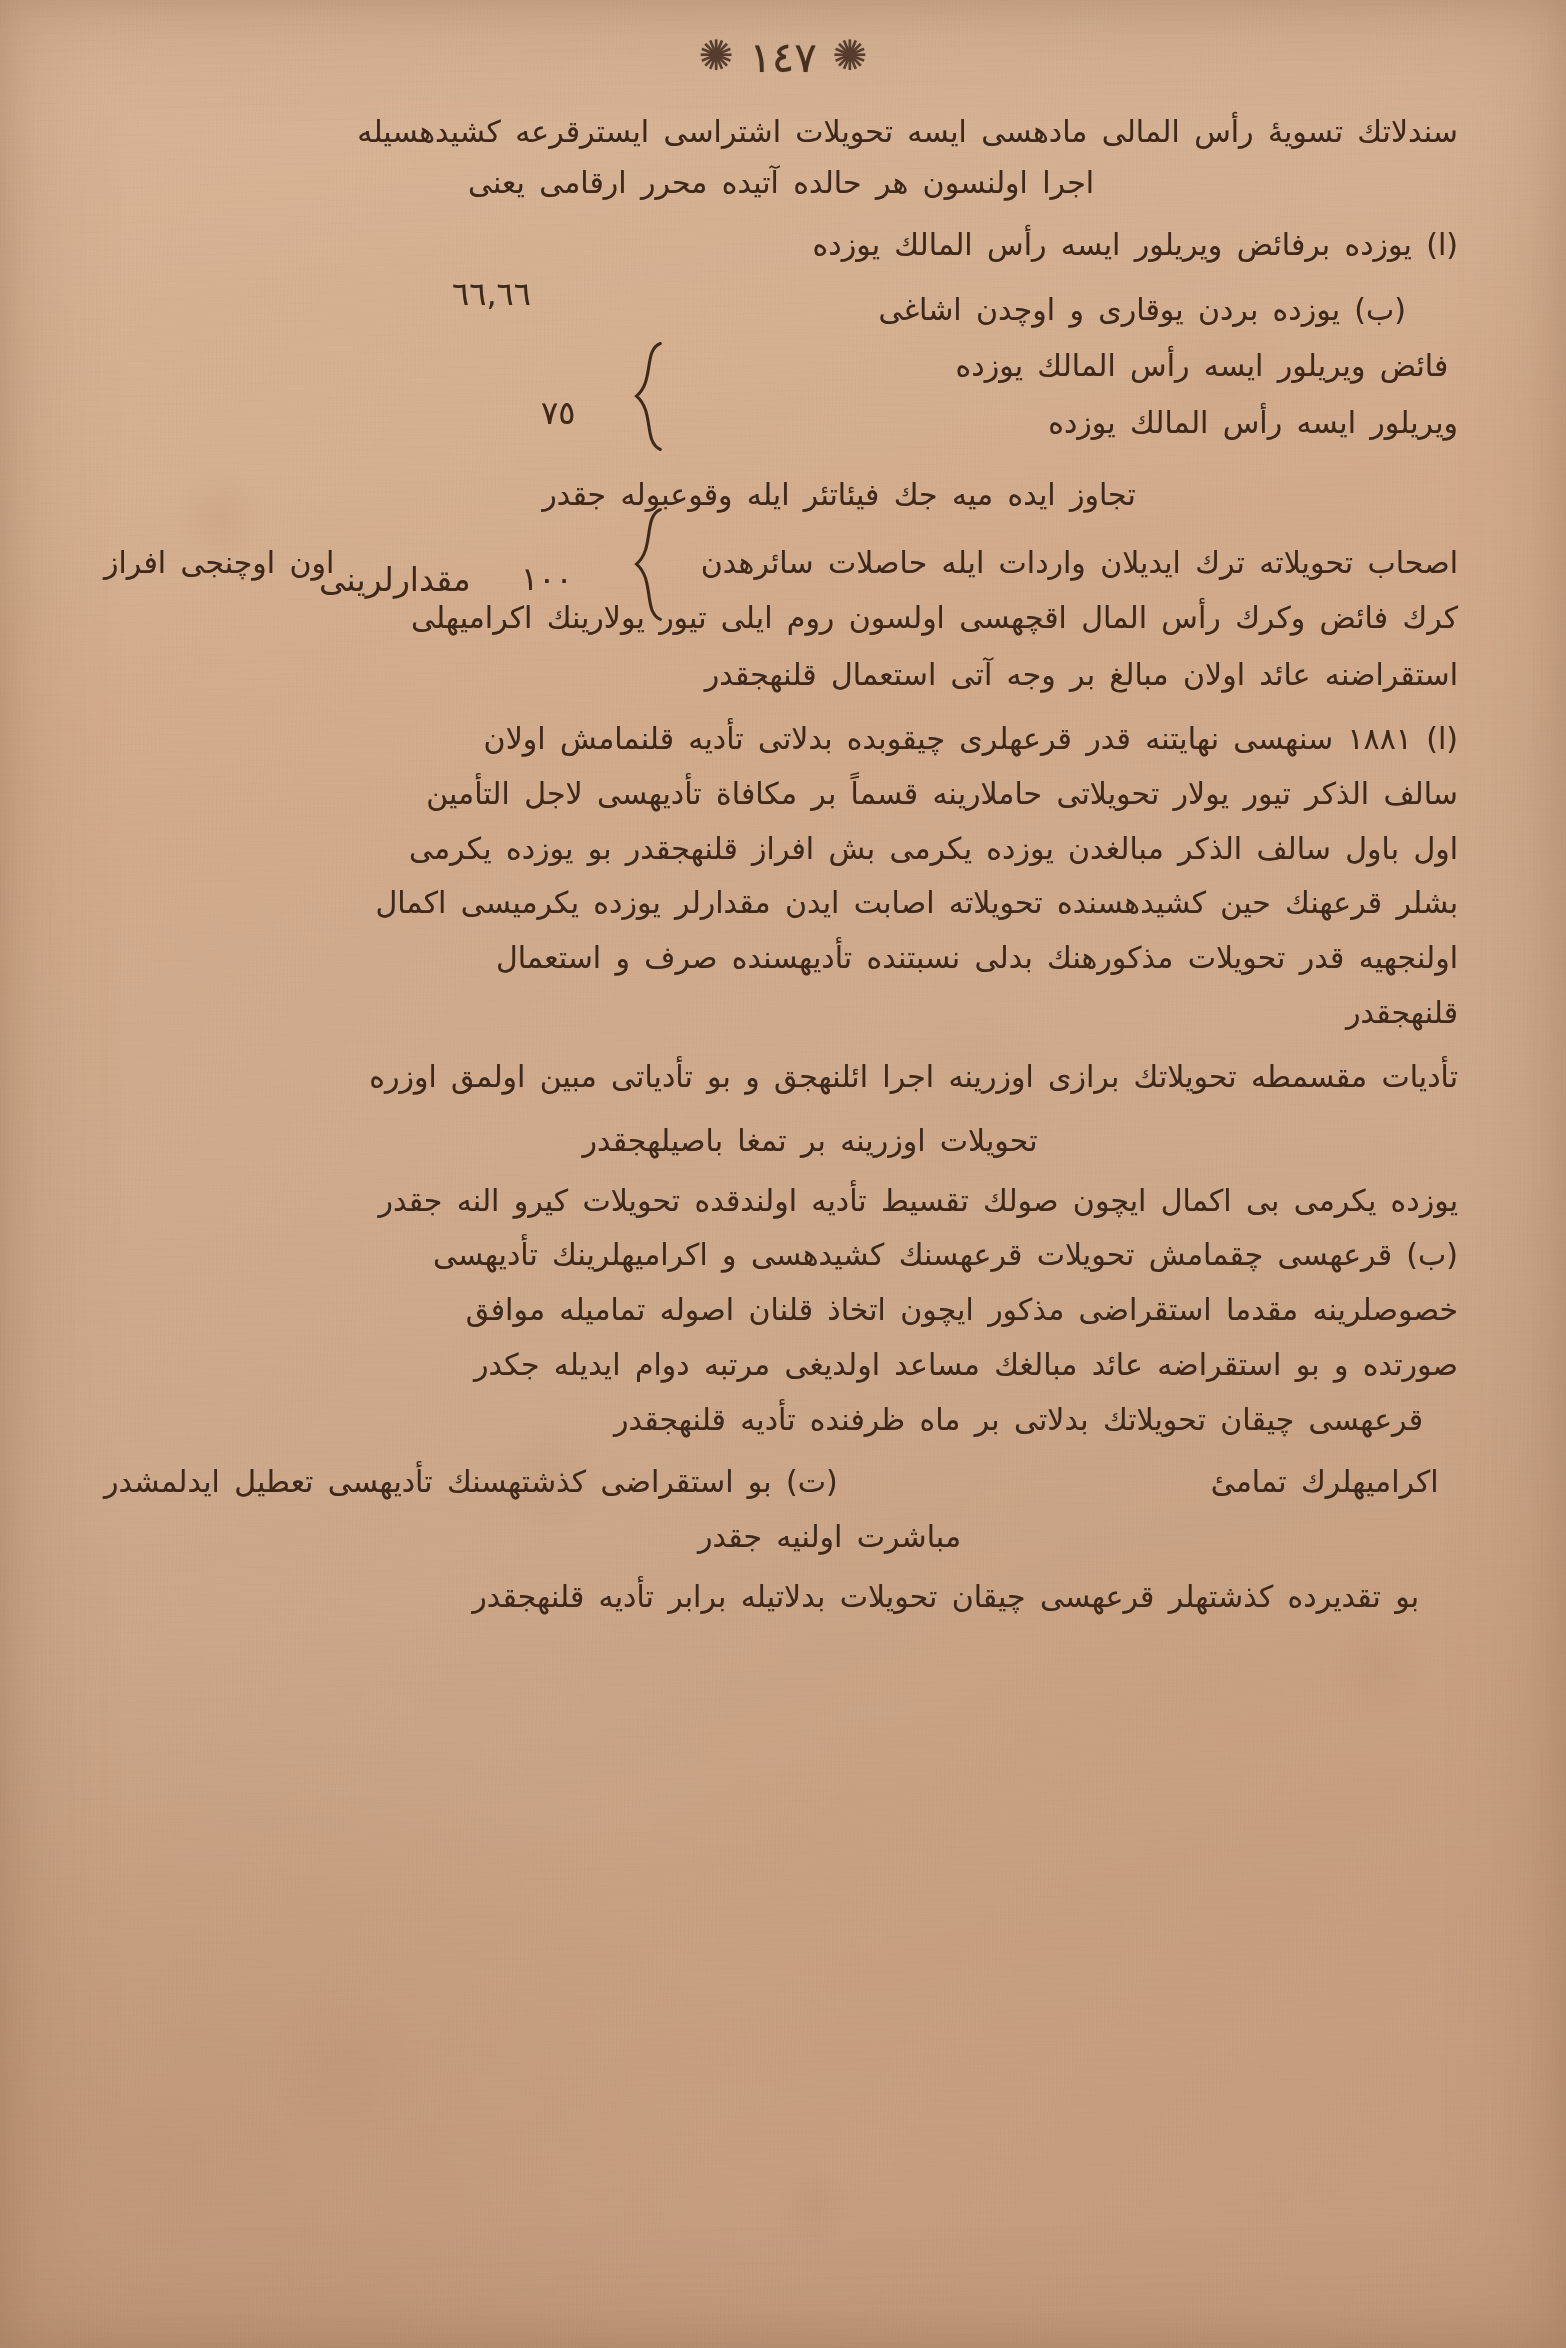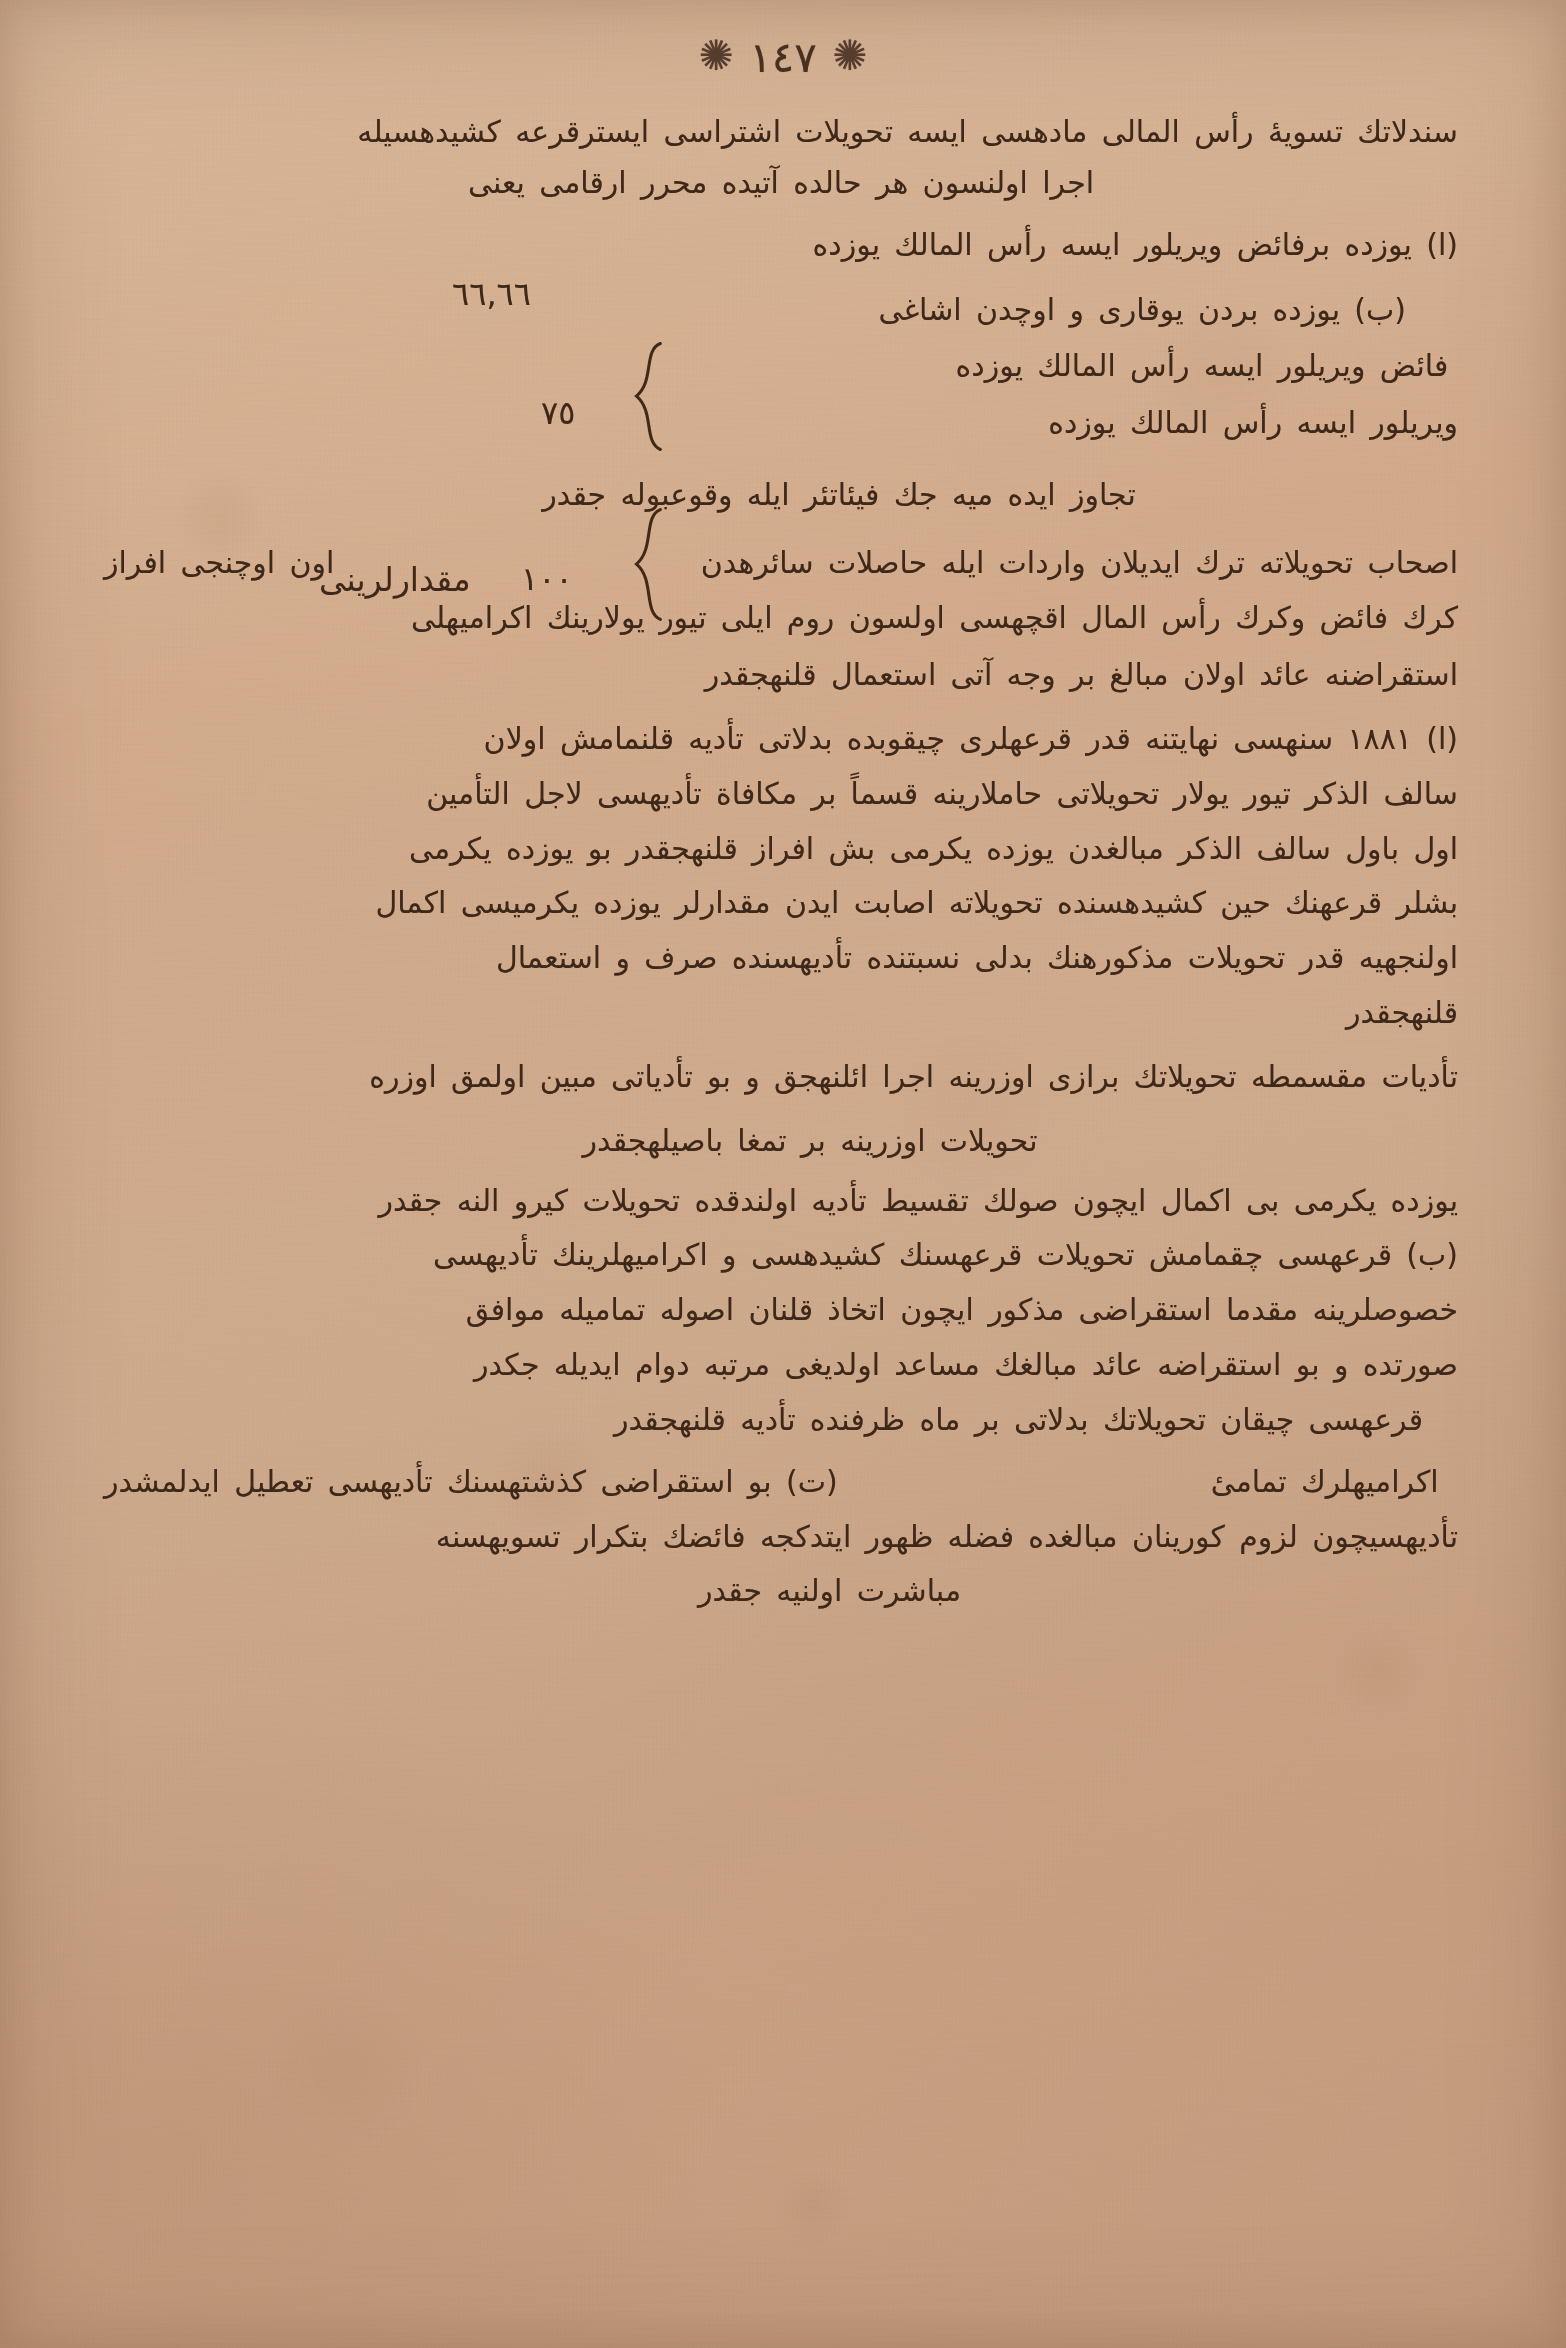--- a/index.html
+++ b/index.html
@@ -213,22 +213,22 @@
     <div class="line" style="margin-top:7.7px;">صورتده و بو استقراضه عائد مبالغك مساعد اولدیغی مرتبه دوام ایدیله جكدر</div>
     <div class="line" style="margin-top:7.7px; padding-right:35px;">قرعهسی چیقان تحویلاتك بدلاتی بر ماه ظرفنده تأدیه قلنهجقدر</div>
 
     <div class="line" style="margin-top:15.4px; display:flex; justify-content:space-between; gap:39px; padding-right:19.3px;">
       <span>اكرامیهلرك تمامیٔ</span>
       <span>
         <span>(ت)</span>
         <span>بو استقراضی كذشتهسنك تأدیهسی تعطیل ایدلمشدر</span>
       </span>
     </div>
-    <div class="line" style="margin-top:7.7px;">تأدیهسیچون لزوم كورینان مبالغده فضله ظهور ایتدكجه فائضك بتكرار تسویهسنه</div>
     <div class="line center" style="margin-top:7.7px; padding-left:97px;">مباشرت اولنیه جقدر</div>
+    <div class="line" style="margin-top:13.5px; padding-right:39px;">بو تقدیرده كذشتهلر قرعهسی چیقان تحویلات بدلاتیله برابر تأدیه قلنهجقدر</div>
 
   </div>
 
   <div class="numeral" style="left:452px; top:275px;">٦٦,٦٦</div>
 
   <div class="numeral" style="left:541px; top:394px;">٧٥</div>
 
   <div class="numeral" style="left:521px; top:560px;">١٠٠</div>
 
   <div class="margin-label" style="left:319px; top:560px;">مقدارلرینی</div>

